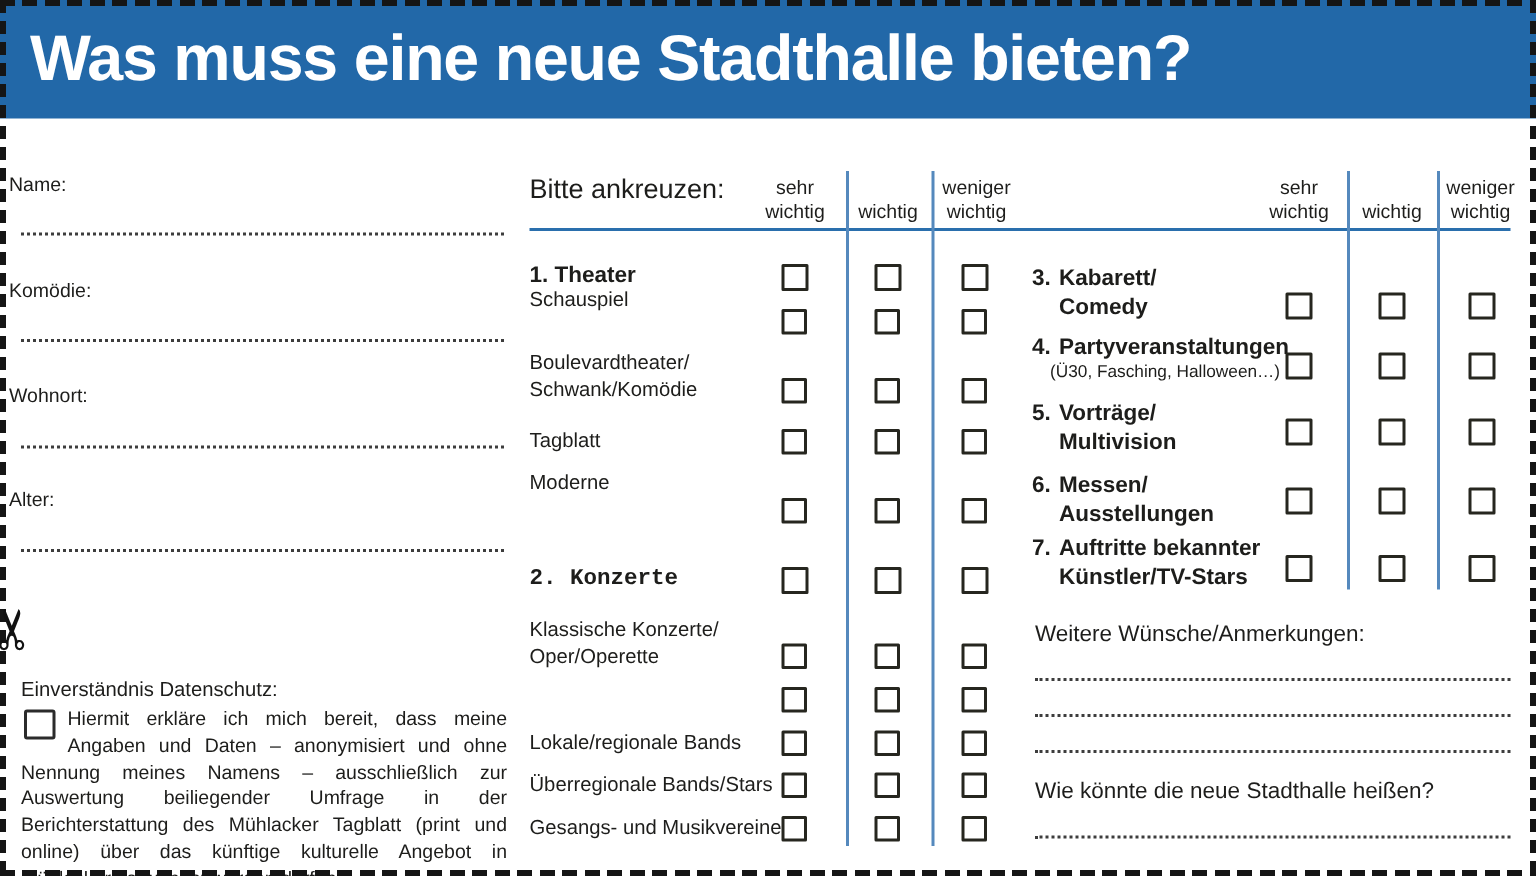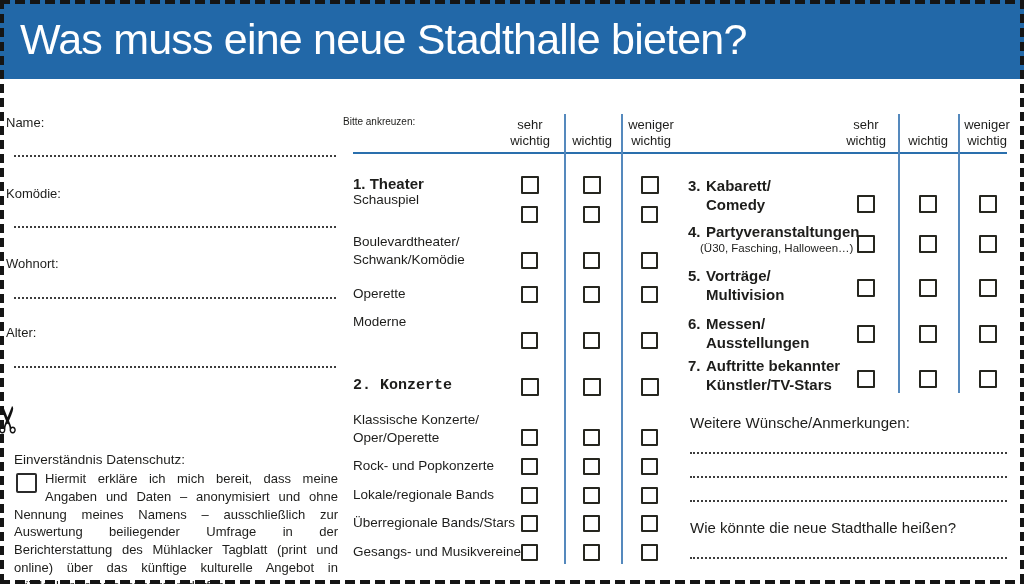--- a/index.html
+++ b/index.html
@@ -15,37 +15,37 @@
   #stage{position:relative;width:1024px;height:584px;background:#fff;overflow:hidden;}
 
   
   .dash{position:absolute;z-index:30;pointer-events:none;}
   .dash.h{left:0;right:0;height:4px;background:repeating-linear-gradient(90deg,var(--dash) 0 10px,transparent 10px 15px);}
   .dash.v{top:0;bottom:0;width:4px;background:repeating-linear-gradient(180deg,var(--dash) 0 9px,transparent 9px 14px);}
   .dash.top{top:0;} .dash.bottom{bottom:0;} .dash.left{left:0;} .dash.right{right:0;}
 
   
   .header-band{position:absolute;left:0;top:0;right:0;height:79px;background:var(--header-bg);display:flex;align-items:center;z-index:1;}
-  .header-band h1{margin:0 4px 0 20px;font-size:43px;line-height:1;letter-spacing:-0.8px;font-weight:normal;color:#fff;white-space:nowrap;}
+  .header-band h1{margin:0 4px 0 20px;font-size:43px;line-height:1;letter-spacing:-0.8px;font-weight:bold;color:#fff;white-space:nowrap;}
 
   
   .scissors{position:absolute;left:-7px;top:401px;font-size:37px;color:#111;transform:rotate(-90deg);z-index:40;line-height:1;}
 
   
   .pf-label{position:absolute;left:6px;font-size:13px;color:var(--text);}
   .dotline{position:absolute;height:0;border-top:2.2px dotted #3d3d3d;}
   .pf-line{left:14px;width:322px;}
 
   
   .consent-head{position:absolute;left:14px;top:452px;font-size:13.5px;}
   .consent-body{position:absolute;left:14px;top:470px;width:324px;font-size:13px;line-height:1.37;text-align:justify;}
   .consent-cb{float:left;width:21px;height:20px;border:2px solid #2b2b2b;border-radius:2px;background:#fff;margin:3px 8px 2px 2px;}
 
   
-  .instruction{position:absolute;left:343px;top:116px;font-size:10px;}
+  .instruction{position:absolute;left:353px;top:116px;font-size:18px;}
   .colhead{position:absolute;top:113px;height:36px;display:flex;flex-direction:column;justify-content:flex-end;text-align:center;font-size:13px;line-height:16px;}
   .hrule{position:absolute;top:152px;height:2px;background:var(--rule-strong);}
   .vrule{position:absolute;width:1.6px;background:var(--rule-light);}
 
   .t1label{position:absolute;left:353px;width:170px;font-size:13.5px;line-height:18px;white-space:nowrap;}
   .t1label.bold{font-weight:bold;font-size:15px;}
   .t2label{position:absolute;left:688px;width:176px;font-weight:bold;font-size:15px;line-height:19px;white-space:nowrap;}
   .t2label .num{position:absolute;left:0;top:0;}
   .t2label .tline{padding-left:18px;}
   .t2label .note{font-weight:normal;font-size:11.5px;line-height:14px;margin-left:12px;white-space:nowrap;}
@@ -139,21 +139,21 @@
     <div class="cb" style="left: 583px; top: 206px;"></div>
     <div class="cb" style="left: 641px; top: 206px;"></div>
     <div class="t1label" style="top: 233px;">
       <div>Boulevardtheater/</div>
       <div>Schwank/Komödie</div>
     </div>
     <div class="cb" style="left: 521px; top: 252px;"></div>
     <div class="cb" style="left: 583px; top: 252px;"></div>
     <div class="cb" style="left: 641px; top: 252px;"></div>
     <div class="t1label" style="top: 285px;">
-      <div>Operette</div>
+      <div>Tagblatt</div>
     </div>
     <div class="cb" style="left: 521px; top: 286px;"></div>
     <div class="cb" style="left: 583px; top: 286px;"></div>
     <div class="cb" style="left: 641px; top: 286px;"></div>
     <div class="t1label" style="top: 313px;">
       <div>Moderne</div>
     </div>
     <div class="cb" style="left: 521px; top: 332px;"></div>
     <div class="cb" style="left: 583px; top: 332px;"></div>
     <div class="cb" style="left: 641px; top: 332px;"></div>
@@ -163,23 +163,20 @@
     <div class="cb big" style="left: 521px; top: 378px;"></div>
     <div class="cb big" style="left: 583px; top: 378px;"></div>
     <div class="cb big" style="left: 641px; top: 378px;"></div>
     <div class="t1label" style="top: 411px;">
       <div>Klassische Konzerte/</div>
       <div>Oper/Operette</div>
     </div>
     <div class="cb" style="left: 521px; top: 429px;"></div>
     <div class="cb" style="left: 583px; top: 429px;"></div>
     <div class="cb" style="left: 641px; top: 429px;"></div>
-    <div class="t1label" style="top: 457px;">
-      <div>Rock- und Popkonzerte</div>
-    </div>
     <div class="cb" style="left: 521px; top: 458px;"></div>
     <div class="cb" style="left: 583px; top: 458px;"></div>
     <div class="cb" style="left: 641px; top: 458px;"></div>
     <div class="t1label" style="top: 486px;">
       <div>Lokale/regionale Bands</div>
     </div>
     <div class="cb" style="left: 521px; top: 487px;"></div>
     <div class="cb" style="left: 583px; top: 487px;"></div>
     <div class="cb" style="left: 641px; top: 487px;"></div>
     <div class="t1label" style="top: 514px;">

